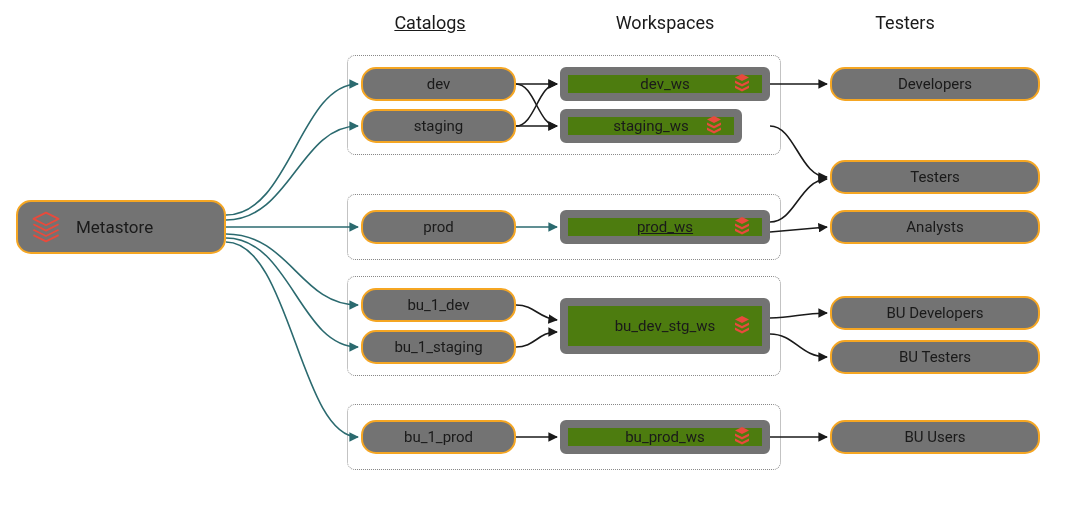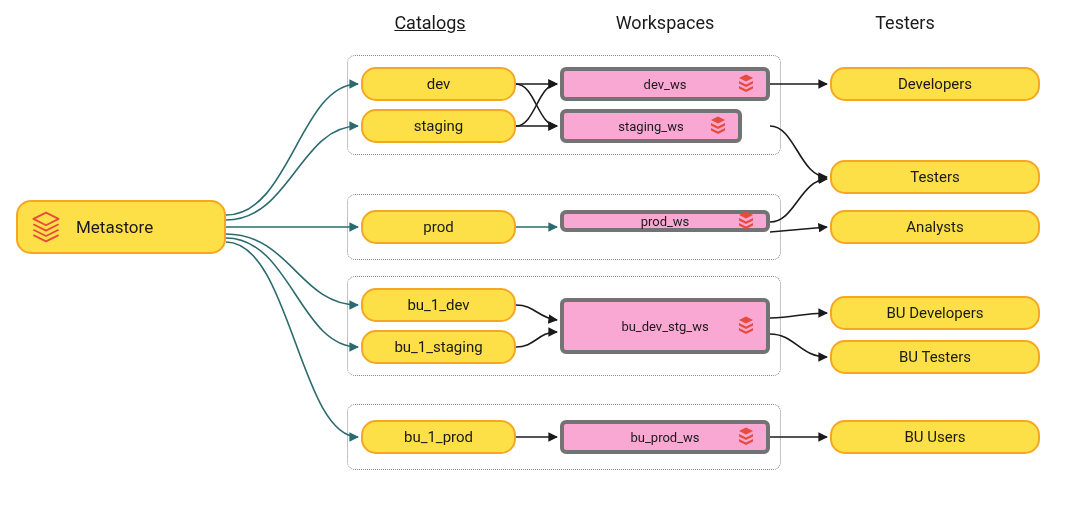--- a/index.html
+++ b/index.html
@@ -14,43 +14,43 @@
     color: #1a1a1a;
   }
   .header {
     position: absolute;
     font-size: 18px;
     color: #1a1a1a;
     text-align: center;
   }
   .node {
     position: absolute;
-    background: #fde047;
+    background: #737373;
     border: 2px solid #f5a623;
     border-radius: 15px;
     display: flex;
     align-items: center;
     justify-content: center;
     font-size: 15px;
     color: #1a1a1a;
   }
   .metastore {
     border-width: 2px;
     padding-left: 8px;
     justify-content: flex-start;
   }
   .ws-node {
     position: absolute;
-    background: #f9a8d4;
-    border: 4px solid #737373;
+    background: #4d7c0f;
+    border: 8px solid #737373;
     border-radius: 6px;
     display: flex;
     align-items: center;
     justify-content: center;
-    font-size: 13px;
+    font-size: 15px;
   }
   .ws-node .ws-icon {
     position: absolute;
     right: 10px;
     top: 50%;
     transform: translateY(-50%);
   }
   .group-box {
     position: absolute;
     border: 1.5px dotted #888;
@@ -128,21 +128,21 @@
   <span class="ws-icon">
     <svg width="20" height="20" viewBox="0 0 40 40">
         <g fill="#e84a3c">
           <path d="M20 4 L34 11 L20 18 L6 11 Z"></path>
           <path d="M6 17 L20 24 L34 17 L34 22 L20 29 L6 22 Z"></path>
           <path d="M6 27 L20 34 L34 27 L34 32 L20 39 L6 32 Z"></path>
         </g>
       </svg>
   </span>
 </div>
-<div class="ws-node" style="left:560px; top:210px; width:210px; height:22px;">
+<div class="ws-node" style="left:560px; top:210px; width:210px; height:34px;text-decoration:underline;">
   <span>prod_ws</span>
   <span class="ws-icon">
     <svg width="20" height="20" viewBox="0 0 40 40">
         <g fill="#e84a3c">
           <path d="M20 4 L34 11 L20 18 L6 11 Z"></path>
           <path d="M6 17 L20 24 L34 17 L34 22 L20 29 L6 22 Z"></path>
           <path d="M6 27 L20 34 L34 27 L34 32 L20 39 L6 32 Z"></path>
         </g>
       </svg>
   </span>

